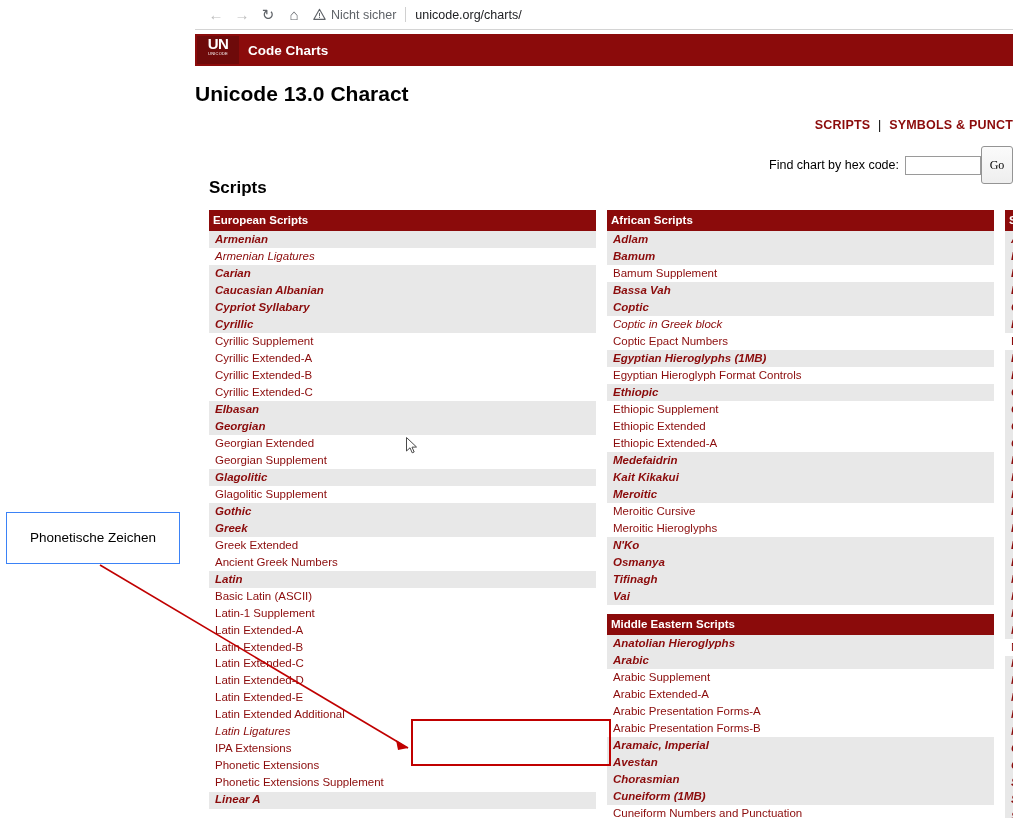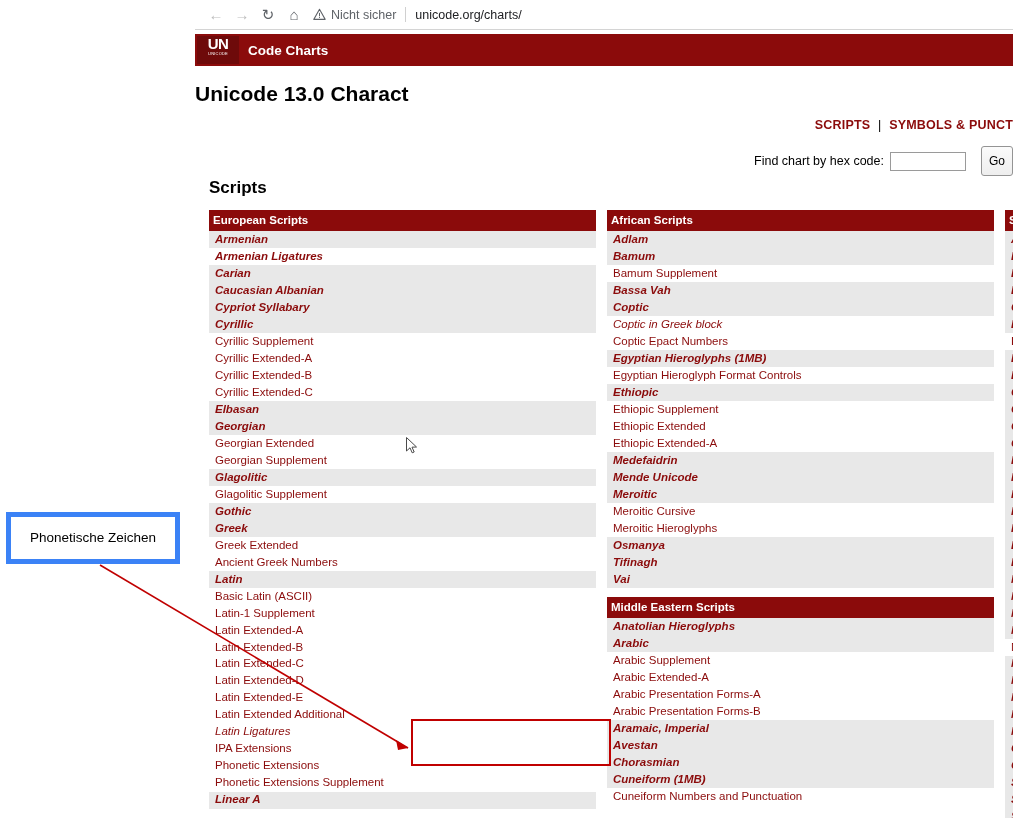--- a/index.html
+++ b/index.html
@@ -133,28 +133,28 @@
   }
   .findbar label { margin-right: 6px; }
   .findbar input[type=text] {
     width: 76px; height: 19px;
     border: 1px solid #9a9a9a;
     font-size: 12px;
     padding: 0 3px;
     font-family: "Liberation Sans", sans-serif;
   }
   .findbar button {
-    margin-left: 15px;
-    height: 30px;
+    margin-left: 0;
+    height: 38px;
     min-width: 32px;
     font-size: 12px;
     border: 1px solid #949494;
     background: linear-gradient(#fbfbfb, #eeeeee);
     border-radius: 3px;
-    font-family: Liberation Sans, sans-serif;
+    font-family: Liberation Serif, serif;
     cursor: pointer;
   }
 
   .section-title {
     position: absolute;
     left: 14px; top: 148px;
     font-size: 17px;
     font-weight: bold;
     color: #000;
   }
@@ -189,21 +189,21 @@
   }
   li.grp { font-weight: bold; font-style: italic; background: #e8e8e8; }
   li.sub { padding-left: 17px; background: #ffffff; }
   .block-gap { height: 9px; }
 
   
   .callout {
     position: absolute;
     left: 6px; top: 512px;
     width: 174px; height: 52px;
-    border: 5px solid #3b82f6;
+    border: 1px solid #3b82f6;
     background: #ffffff;
     display: flex;
     align-items: center;
     justify-content: center;
     text-align: center;
     font-size: 13.5px;
     color: #000000;
     line-height: 1.25;
   }
   .highlight-box {
@@ -278,21 +278,21 @@
     </div>
 
     <div class="section-title">Scripts</div>
 
     <div class="cols">
 
       <div class="col">
         <div class="cat-head">European Scripts</div>
         <ul class="chart-list" id="list-eu">
             <li class="chart-item grp">Armenian</li>
-            <li class="chart-item sub" style="font-style: italic; font-weight: bold;">Armenian Ligatures</li>
+            <li class="chart-item sub" style="font-style: italic;">Armenian Ligatures</li>
             <li class="chart-item grp">Carian</li>
             <li class="chart-item grp">Caucasian Albanian</li>
             <li class="chart-item grp">Cypriot Syllabary</li>
             <li class="chart-item grp">Cyrillic</li>
             <li class="chart-item sub">Cyrillic Supplement</li>
             <li class="chart-item sub">Cyrillic Extended-A</li>
             <li class="chart-item sub">Cyrillic Extended-B</li>
             <li class="chart-item sub">Cyrillic Extended-C</li>
             <li class="chart-item grp">Elbasan</li>
             <li class="chart-item grp">Georgian</li>
@@ -331,24 +331,25 @@
             <li class="chart-item grp">Coptic</li>
             <li class="chart-item sub" style="font-style: italic;">Coptic in Greek block</li>
             <li class="chart-item sub">Coptic Epact Numbers</li>
             <li class="chart-item grp">Egyptian Hieroglyphs (1MB)</li>
             <li class="chart-item sub">Egyptian Hieroglyph Format Controls</li>
             <li class="chart-item grp">Ethiopic</li>
             <li class="chart-item sub">Ethiopic Supplement</li>
             <li class="chart-item sub">Ethiopic Extended</li>
             <li class="chart-item sub">Ethiopic Extended-A</li>
             <li class="chart-item grp">Medefaidrin</li>
-            <li class="chart-item grp">Mende Unicode</li>
+            <li class="chart-item grp">Kait Kikakui</li>
             <li class="chart-item grp">Meroitic</li>
             <li class="chart-item sub">Meroitic Cursive</li>
             <li class="chart-item sub">Meroitic Hieroglyphs</li>
+            <li class="chart-item grp">N'Ko</li>
             <li class="chart-item grp">Osmanya</li>
             <li class="chart-item grp">Tifinagh</li>
             <li class="chart-item grp">Vai</li>
           </ul>
         <div class="block-gap"></div>
         <div class="cat-head">Middle Eastern Scripts</div>
         <ul class="chart-list" id="list-me">
             <li class="chart-item grp">Anatolian Hieroglyphs</li>
             <li class="chart-item grp">Arabic</li>
             <li class="chart-item sub">Arabic Supplement</li>

